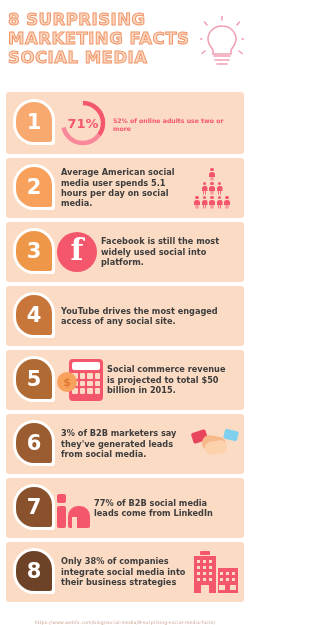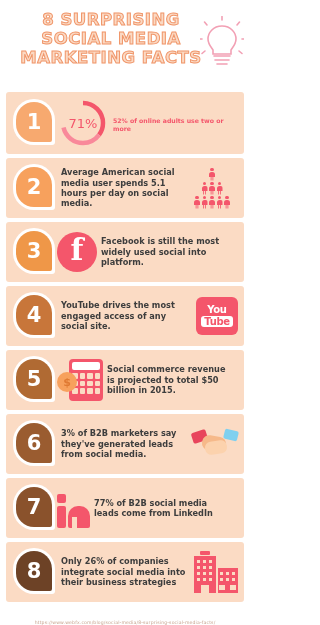--- a/index.html
+++ b/index.html
@@ -4,21 +4,21 @@
 <style>
   html,body{margin:0;padding:0;}
   body{
     width:250px;height:625px;background:#ffffff;
     font-family:"DejaVu Sans",sans-serif;overflow:hidden;
   }
   .page{position:relative;width:250px;height:625px;background:#fff;}
 
   
   .header{position:relative;height:92px;padding:10px 8px 0 8px;box-sizing:border-box;}
-  .title-block{text-align:center;padding-right:28px;}
+  .title-block{padding-right:28px;}
   .title-line{
     font-family:"DejaVu Sans",sans-serif;
     font-weight:bold;font-size:16.5px;line-height:19px;
     letter-spacing:0.5px;color:#fbd9c3;
     -webkit-text-stroke:1px #f0966a;
     text-transform:uppercase;white-space:nowrap;
   }
   .bulb{position:absolute;right:6px;top:16px;width:44px;height:52px;}
 
   
@@ -46,21 +46,21 @@
     padding:0 4px;
   }
   .subtxt{display:block;color:#f4566b;font-size:6.2px;line-height:8px;
     font-weight:bold;margin-top:3px;}
   .art{flex:0 0 auto;display:flex;align-items:center;justify-content:center;}
 
   
   .donut{position:relative;width:52px;height:52px;}
   .donut .pct{
     position:absolute;inset:0;display:flex;align-items:center;justify-content:center;
-    color:#f4566b;font-weight:normal;font-size:13px;
+    color:#f4566b;font-weight:bold;font-size:13px;
   }
 
   
   .people{display:flex;flex-direction:column;align-items:center;gap:1px;width:52px;}
   .prow{display:flex;gap:1.5px;justify-content:center;}
   .person{width:6px;height:13px;position:relative;}
   .person .h{position:absolute;left:1.3px;top:0;width:3.4px;height:3.4px;border-radius:50%;background:#f4566b;}
   .person .b{position:absolute;left:0;top:4px;width:6px;height:9px;background:#f4566b;
     border-radius:2.6px 2.6px 0 0;
     clip-path:polygon(0 0,100% 0,100% 60%,72% 60%,72% 100%,58% 100%,58% 62%,42% 62%,42% 100%,28% 100%,28% 60%,0 60%);}
@@ -114,22 +114,22 @@
   .footer .url{color:#c8a48f;font-size:4.6px;letter-spacing:0.15px;font-family:"DejaVu Sans",sans-serif;}
 </style>
 </head>
 <body>
 
 <div class="page">
 
   <div class="header">
     <div class="title-block">
       <div class="title-line">8 SURPRISING</div>
+      <div class="title-line">MARKETING FACTS</div>
       <div class="title-line">SOCIAL MEDIA</div>
-      <div class="title-line">MARKETING FACTS</div>
     </div>
     <div class="bulb">
       <svg viewBox="0 0 44 52" width="44" height="52">
         <g stroke="#f2a0b4" stroke-width="1.6" fill="none" stroke-linecap="round">
           <path d="M22 10 C13 10 8 17 8 23 C8 28 11 31 13 34 L13 38 L31 38 L31 34 C33 31 36 28 36 23 C36 17 31 10 22 10 Z"></path>
           <path d="M14 40 H30"></path>
           <path d="M15 44 H29"></path>
           <path d="M17 48 H27"></path>
           <path d="M22 4 V0.5"></path>
           <path d="M7 9 L4.5 6"></path>
@@ -231,26 +231,20 @@
       </div>
       <div class="txt">Facebook is still the most widely used social into platform.</div>
     </div>
 
     <div class="card">
       <div class="badge-wrap">
         <div class="badge-ring"></div>
         <div class="badge" style="background:#c8763a">4</div>
       </div>
       <div class="txt">YouTube drives the most engaged access of any social site.</div>
-      <div class="art">
-        <div class="yt">
-          <span class="you">You</span>
-          <span class="tube">Tube</span>
-        </div>
-      </div>
     </div>
 
     <div class="card">
       <div class="badge-wrap">
         <div class="badge-ring"></div>
         <div class="badge" style="background:#b06a33">5</div>
       </div>
       <div class="art">
         <div class="calc">
           <div class="calcbody"></div>
@@ -306,21 +300,21 @@
         </div>
       </div>
       <div class="txt">77% of B2B social media leads come from LinkedIn</div>
     </div>
 
     <div class="card">
       <div class="badge-wrap">
         <div class="badge-ring"></div>
         <div class="badge" style="background:#6d4226">8</div>
       </div>
-      <div class="txt">Only 26% of companies integrate social media into their business strategies</div>
+      <div class="txt">Only 38% of companies integrate social media into their business strategies</div>
       <div class="art">
         <div class="bld">
           <i class="b-top"></i>
           <i class="b-tall"></i>
           <i class="b-short"></i>
           <i class="win" style="left:5px;top:9px"></i>
             <i class="win" style="left:11px;top:9px"></i>
             <i class="win" style="left:17px;top:9px"></i>
           <i class="win" style="left:5px;top:15px"></i>
             <i class="win" style="left:11px;top:15px"></i>

